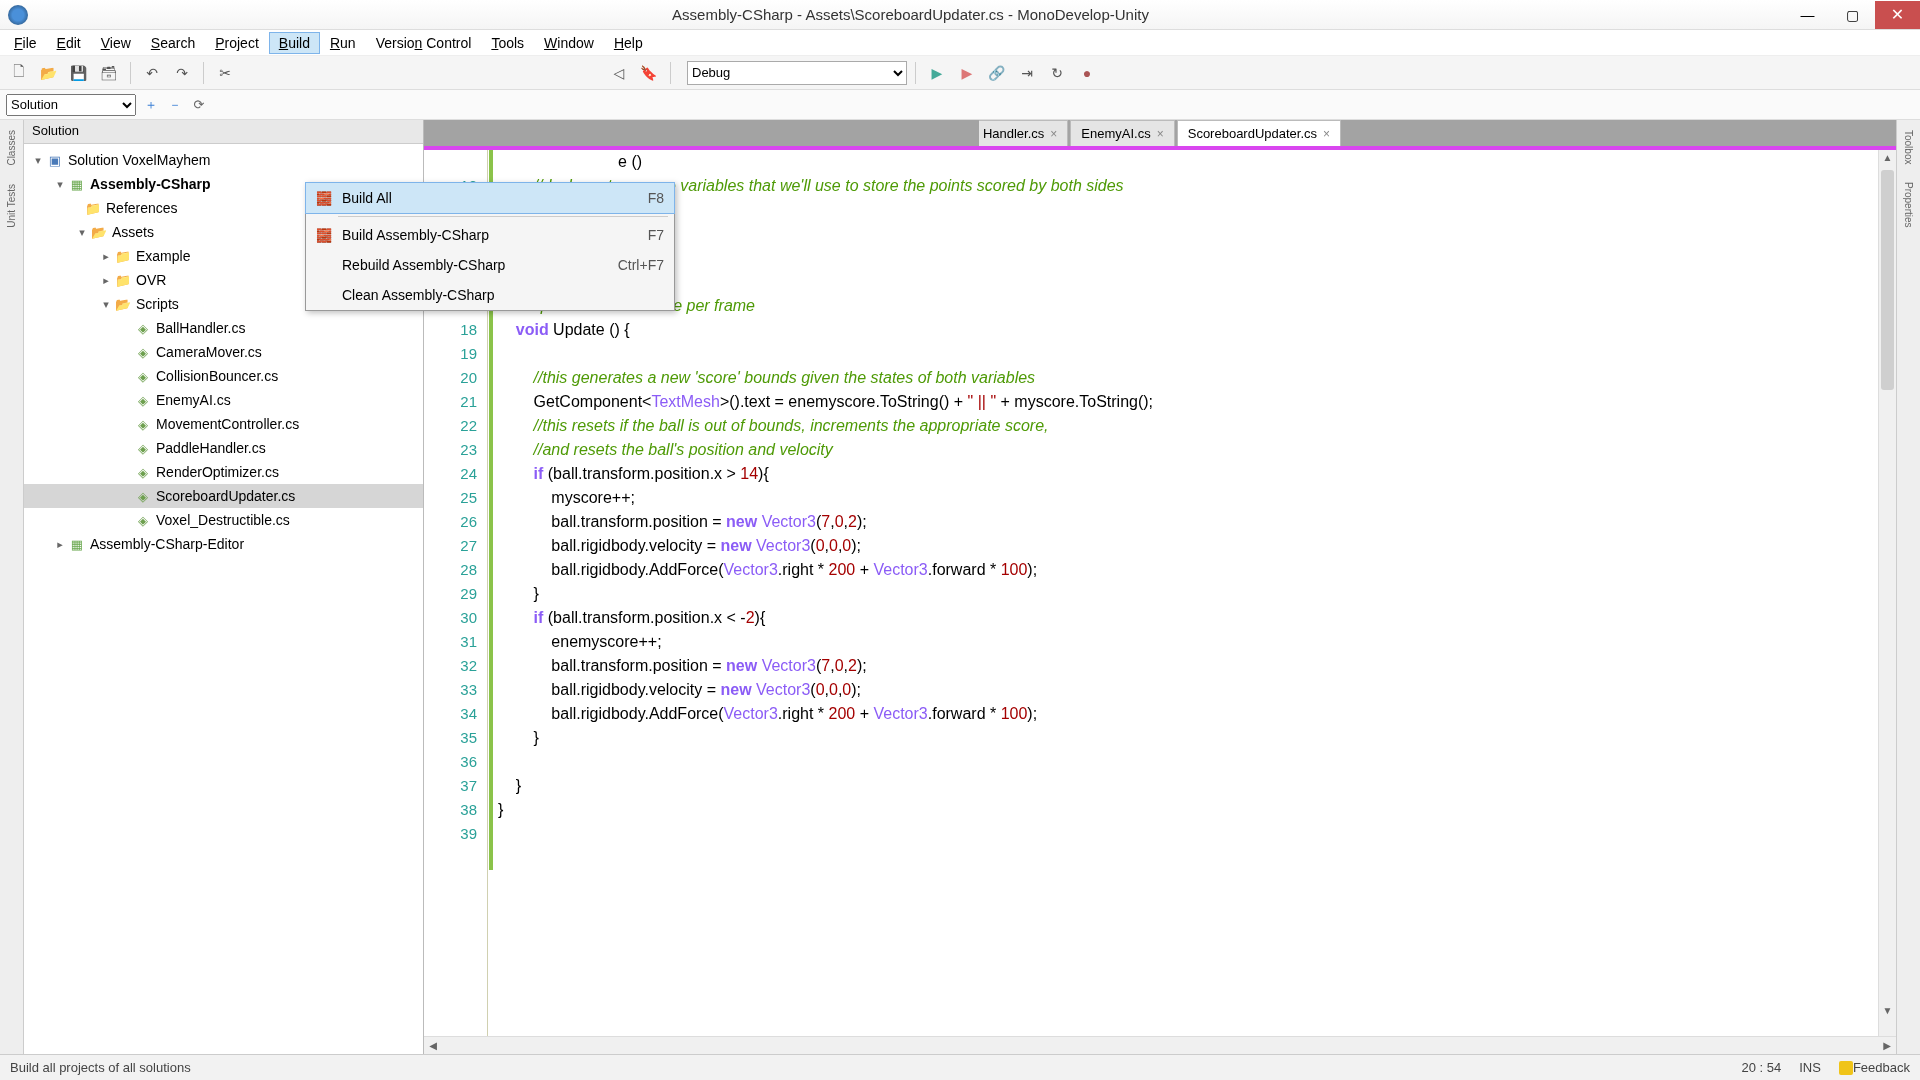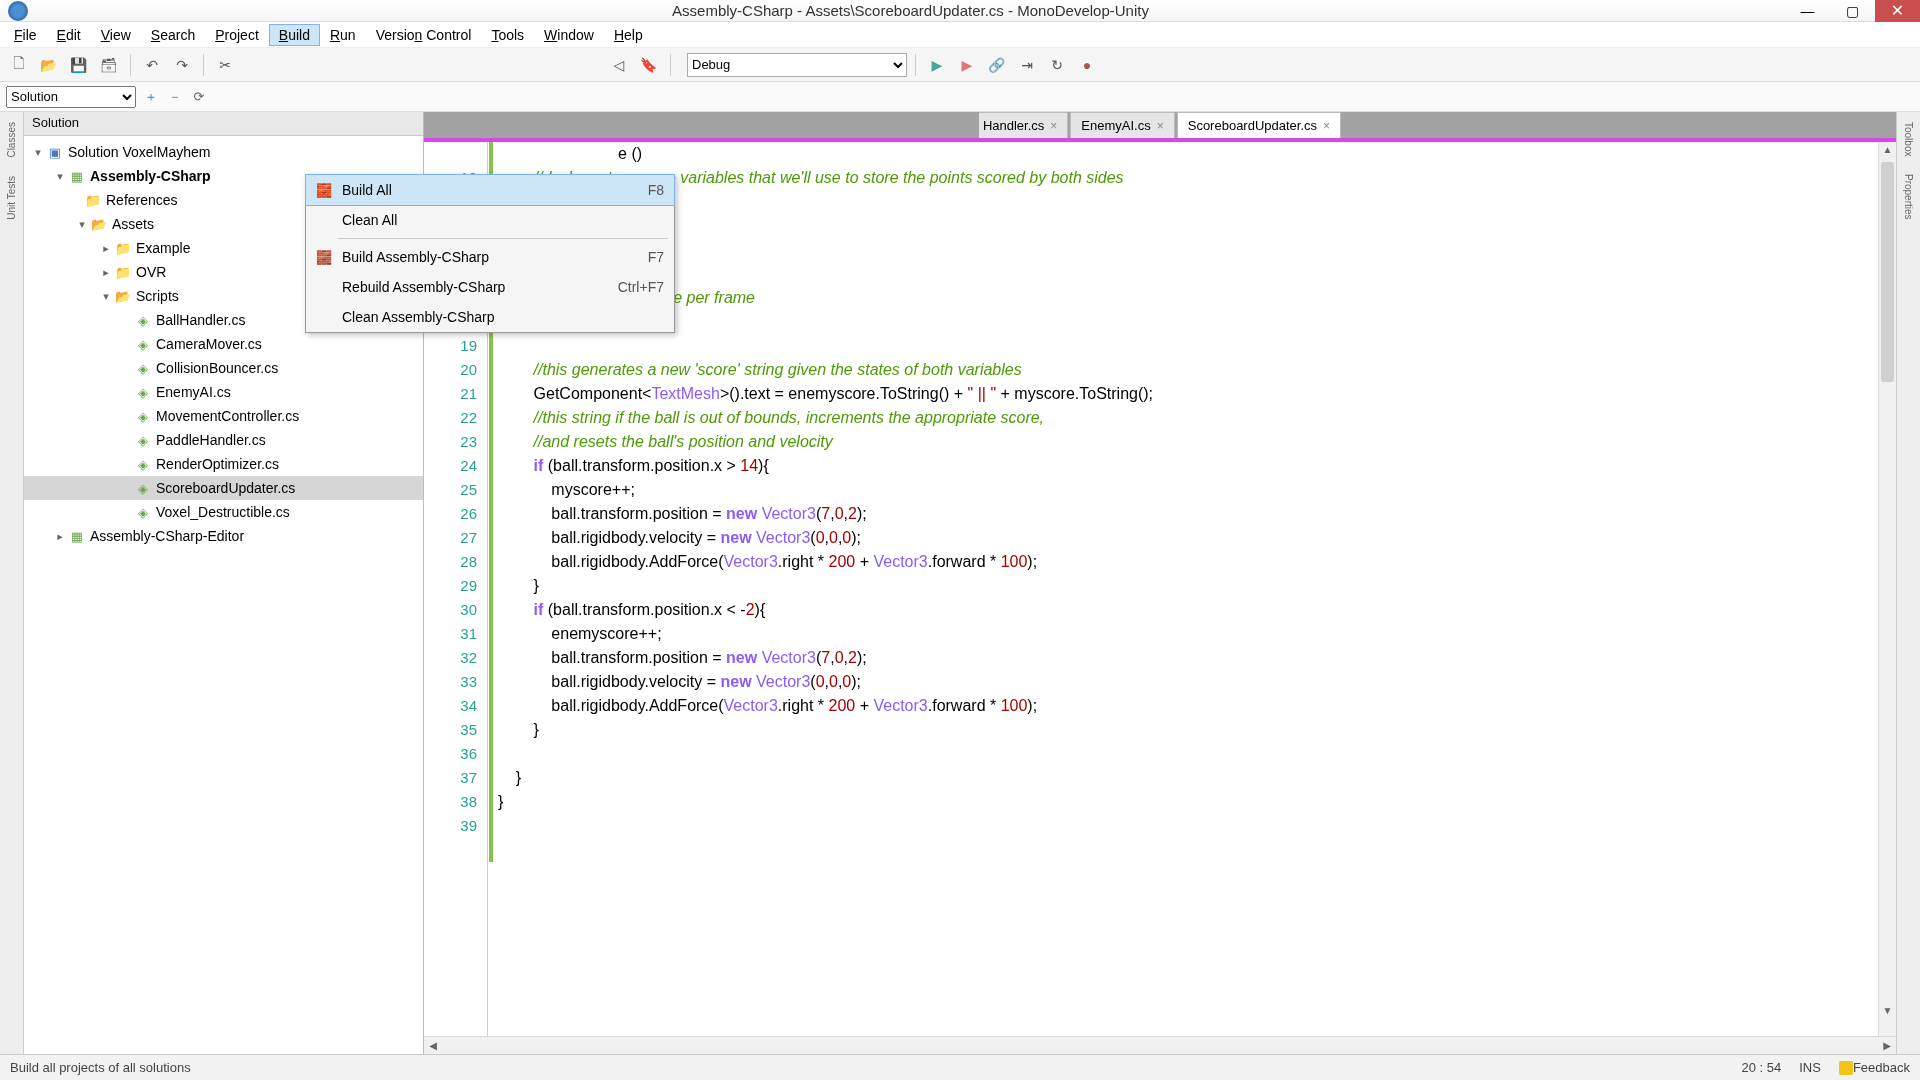--- a/index.html
+++ b/index.html
@@ -1,19 +1,19 @@
 <!DOCTYPE html>
 <html><head>
 <meta charset="utf-8">
 <style>
 * { margin: 0; padding: 0; box-sizing: border-box; font-family: "Segoe UI", Tahoma, sans-serif; }
 body { background: #fff; width: 1920px; height: 1080px; overflow: hidden; display: flex; flex-direction: column; }
 
 
-.titlebar { height: 22px; background: linear-gradient(#fff, #f5f5f5); display: flex; align-items: center; border-bottom: 1px solid #ddd; }
+.titlebar { height: 30px; background: linear-gradient(#fff, #f5f5f5); display: flex; align-items: center; border-bottom: 1px solid #ddd; }
 .titlebar-icon { width: 20px; height: 20px; margin: 0 8px; background: radial-gradient(circle, #4a90d9 40%, #2e5c8a 80%); border-radius: 50%; }
 .titlebar-title { flex: 1; text-align: center; font-size: 15px; color: #333; }
 .winbtn { width: 45px; height: 28px; display: flex; align-items: center; justify-content: center; font-size: 14px; }
 .winbtn.close { background: #c94f4f; color: #fff; font-size: 16px; }
 
 
 .menubar { height: 26px; background: #fff; display: flex; align-items: center; padding: 0 4px; border-bottom: 1px solid #eee; font-size: 14px; }
 .menubar-item { padding: 3px 10px; cursor: default; }
 .menubar-item u { text-decoration: underline; }
 .menubar-item.active { background: #cde6f7; border: 1px solid #7eb4ea; padding: 2px 9px; }
@@ -153,23 +153,20 @@
 </div>
 
 <div class="content">
 
   <div class="build-menu">
     <div class="bm-row highlight">
       <span class="bm-icon" style="color:#b8860b">🧱</span>
       <span>Build All</span>
       <span class="bm-shortcut">F8</span>
     </div>
-    <div class="bm-row">
-      <span>Clean All</span>
-    </div>
     <div class="bm-sep"></div>
     <div class="bm-row">
       <span class="bm-icon" style="color:#b8860b">🧱</span>
       <span>Build Assembly-CSharp</span>
       <span class="bm-shortcut">F7</span>
     </div>
     <div class="bm-row">
       <span>Rebuild Assembly-CSharp</span>
       <span class="bm-shortcut">Ctrl+F7</span>
     </div>
@@ -287,23 +284,23 @@
         </div>
 <div class="code">                           <span>e ()</span>
 <span class="c">        //declares two score variables that we'll use to store the points scored by both sides</span>
 <span>        myscore = </span><span class="nm">0</span><span>;</span>
 <span>        enemyscore = </span><span class="nm">0</span><span>;</span>
 <span>    }</span>
 
 <span class="c">    // Update is called once per frame</span>
 <span>    </span><span class="kw">void</span><span> Update () {</span>
 
-<span class="c">        //this generates a new 'score' string given the states of both variables</span>
+<span class="c">        //this generates a new 'score' bounds given the states of both variables</span>
 <span>        GetComponent&lt;</span><span class="ty">TextMesh</span><span>&gt;().text = enemyscore.ToString() + </span><span class="nm">" || "</span><span> + myscore.ToString();</span>
-<span class="c">        //this string if the ball is out of bounds, increments the appropriate score,</span>
+<span class="c">        //this resets if the ball is out of bounds, increments the appropriate score,</span>
 <span class="c">        //and resets the ball's position and velocity</span>
 <span>        </span><span class="kw">if</span><span> (ball.transform.position.x &gt; </span><span class="nm">14</span><span>){</span>
 <span>            myscore++;</span>
 <span>            ball.transform.position = </span><span class="kw">new</span><span> </span><span class="ty">Vector3</span><span>(</span><span class="nm">7</span><span>,</span><span class="nm">0</span><span>,</span><span class="nm">2</span><span>);</span>
 <span>            ball.rigidbody.velocity = </span><span class="kw">new</span><span> </span><span class="ty">Vector3</span><span>(</span><span class="nm">0</span><span>,</span><span class="nm">0</span><span>,</span><span class="nm">0</span><span>);</span>
 <span>            ball.rigidbody.AddForce(</span><span class="ty">Vector3</span><span>.right * </span><span class="nm">200</span><span> + </span><span class="ty">Vector3</span><span>.forward * </span><span class="nm">100</span><span>);</span>
 <span>        }</span>
 <span>        </span><span class="kw">if</span><span> (ball.transform.position.x &lt; -</span><span class="nm">2</span><span>){</span>
 <span>            enemyscore++;</span>
 <span>            ball.transform.position = </span><span class="kw">new</span><span> </span><span class="ty">Vector3</span><span>(</span><span class="nm">7</span><span>,</span><span class="nm">0</span><span>,</span><span class="nm">2</span><span>);</span>

